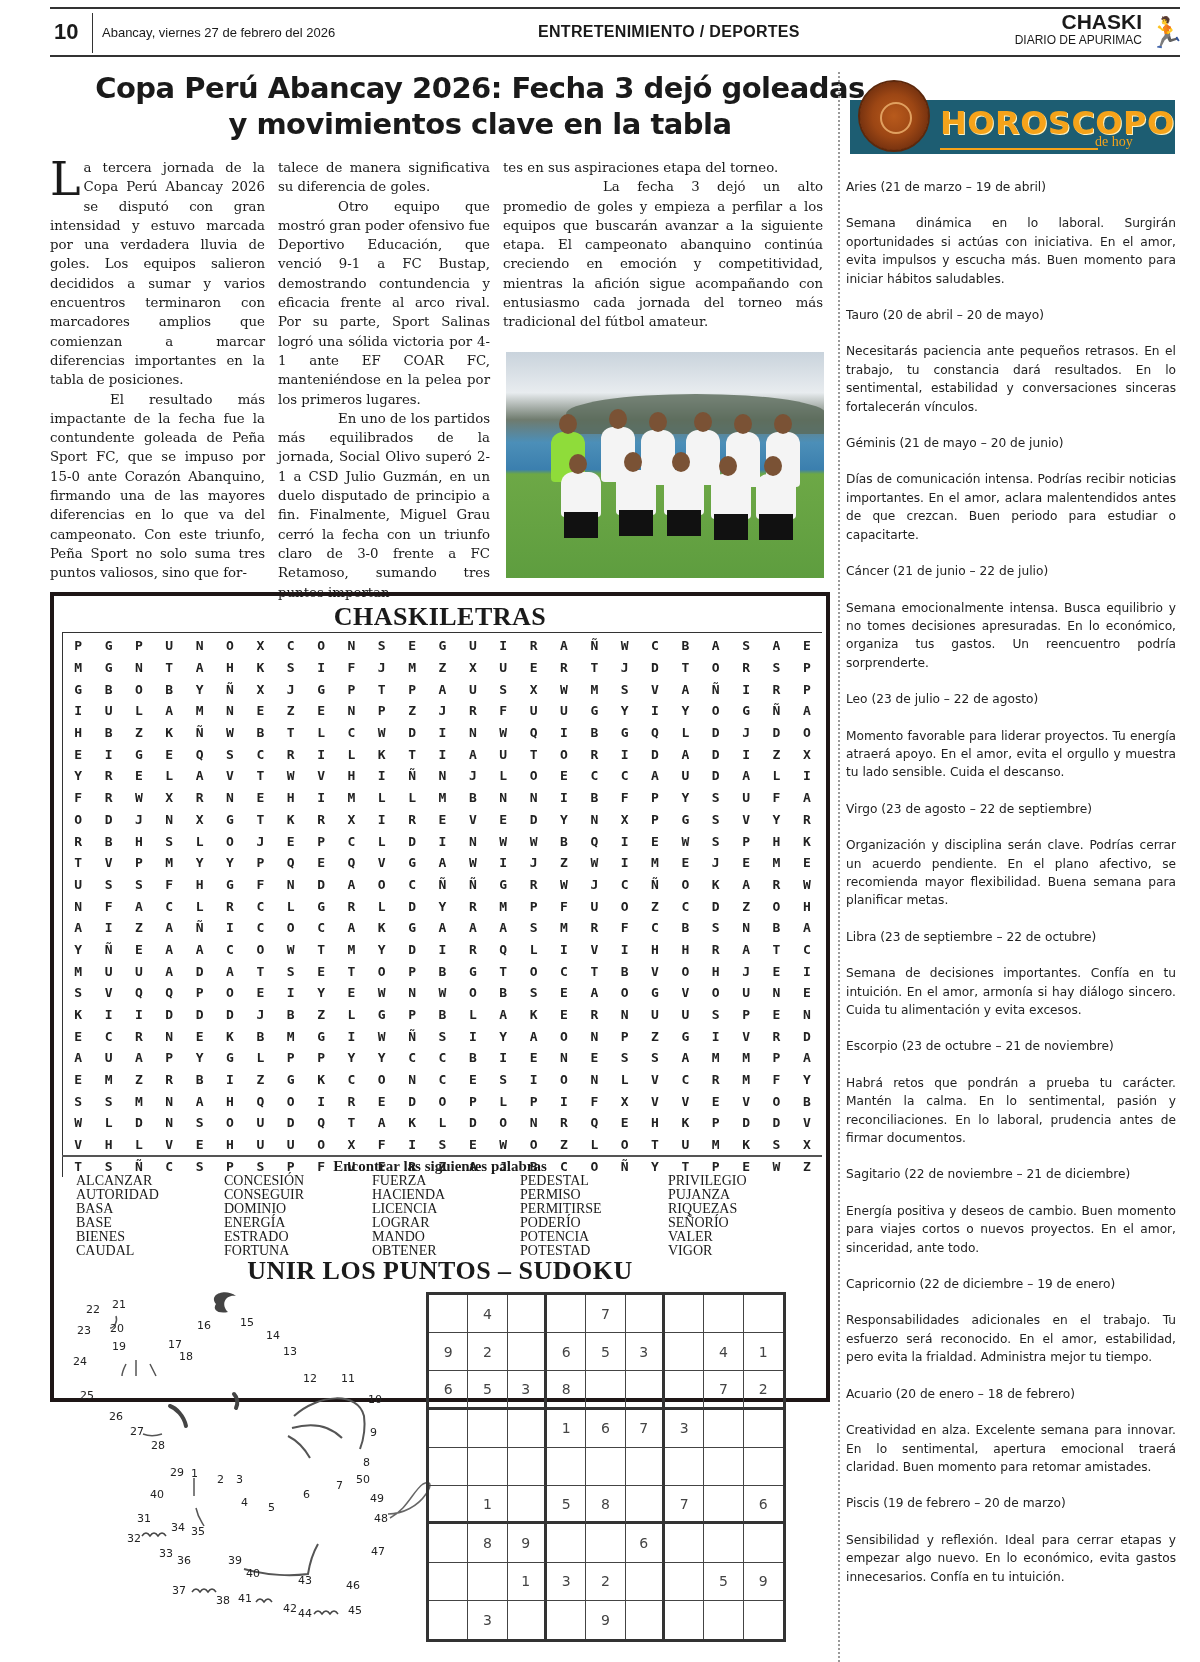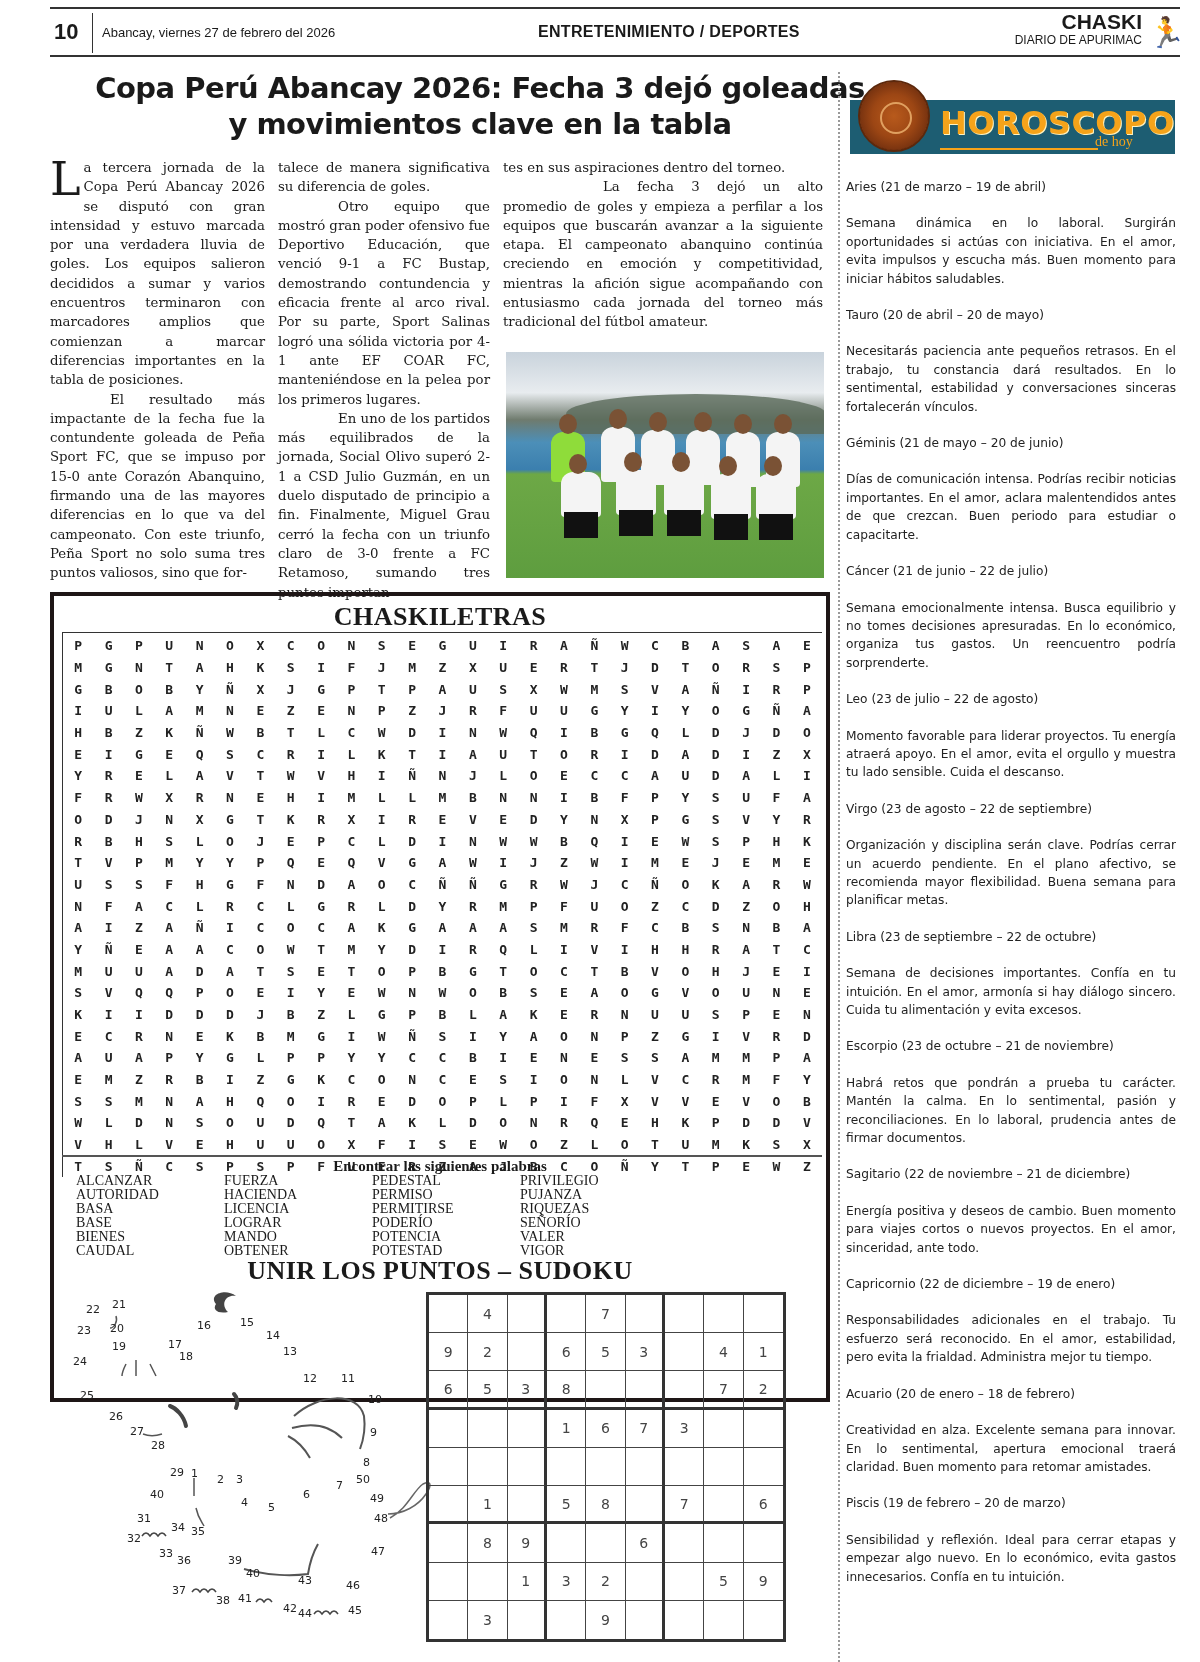--- a/index.html
+++ b/index.html
@@ -89,21 +89,21 @@
 <div class="col col1">
   <p><span class="dropcap">L</span><span>a tercera jornada de la Copa Perú Abancay 2026 se disputó con gran intensidad y estuvo marcada por una verdadera lluvia de goles. Los equipos salieron decididos a sumar y varios encuentros terminaron con marcadores amplios que comienzan a marcar diferencias importantes en la tabla de posiciones.</span></p>
   <p class="ind">El resultado más impactante de la fecha fue la contundente goleada de Peña Sport FC, que se impuso por 15-0 ante Corazón Abanquino, firmando una de las mayores diferencias en lo que va del campeonato. Con este triunfo, Peña Sport no solo suma tres puntos valiosos, sino que for-</p>
 </div>
 <div class="col col2">
   <p>talece de manera significativa su diferencia de goles.</p>
   <p class="ind">Otro equipo que mostró gran poder ofensivo fue Deportivo Educación, que venció 9-1 a FC Bustap, demostrando contundencia y eficacia frente al arco rival. Por su parte, Sport Salinas logró una sólida victoria por 4-1 ante EF COAR FC, manteniéndose en la pelea por los primeros lugares.</p>
   <p class="ind">En uno de los partidos más equilibrados de la jornada, Social Olivo superó 2-1 a CSD Julio Guzmán, en un duelo disputado de principio a fin. Finalmente, Miguel Grau cerró la fecha con un triunfo claro de 3-0 frente a FC Retamoso, sumando tres puntos importan-</p>
 </div>
 <div class="col col3">
-  <p>tes en sus aspiraciones dentro del torneo.</p>
+  <p>tes en sus aspiraciones etapa del torneo.</p>
   <p class="ind" style="text-indent:100px">La fecha 3 dejó un alto promedio de goles y empieza a perfilar a los equipos que buscarán avanzar a la siguiente etapa. El campeonato abanquino continúa creciendo en emoción y competitividad, mientras la afición sigue acompañando con entusiasmo cada jornada del torneo más tradicional del fútbol amateur.</p>
 </div>
 
 <div class="photo">
   <div class="mtn"></div>
   <div class="player" style="left:45px;top:80px;height:50px;background:#8fdc3a;"></div>
   <div class="player" style="left:95px;top:75px;height:55px;"></div>
   <div class="player" style="left:135px;top:78px;height:55px;"></div>
   <div class="player" style="left:180px;top:78px;height:55px;"></div>
   <div class="player" style="left:220px;top:80px;height:55px;"></div>
@@ -802,20 +802,28 @@
   <div class="ws-bottom"></div>
   <div class="words-title">Encontrar las siguientes palabras</div>
   <div class="words" id="words">
       <div class="words-col">
         <div>ALCANZAR</div>
         <div>AUTORIDAD</div>
         <div>BASA</div>
         <div>BASE</div>
         <div>BIENES</div>
         <div>CAUDAL</div>
+      </div>
+      <div class="words-col">
+        <div>CONCESIÓN</div>
+        <div>CONSEGUIR</div>
+        <div>DOMINIO</div>
+        <div>ENERGÍA</div>
+        <div>ESTRADO</div>
+        <div>FORTUNA</div>
       </div>
       <div class="words-col">
         <div>FUERZA</div>
         <div>HACIENDA</div>
         <div>LICENCIA</div>
         <div>LOGRAR</div>
         <div>MANDO</div>
         <div>OBTENER</div>
       </div>
       <div class="words-col">

